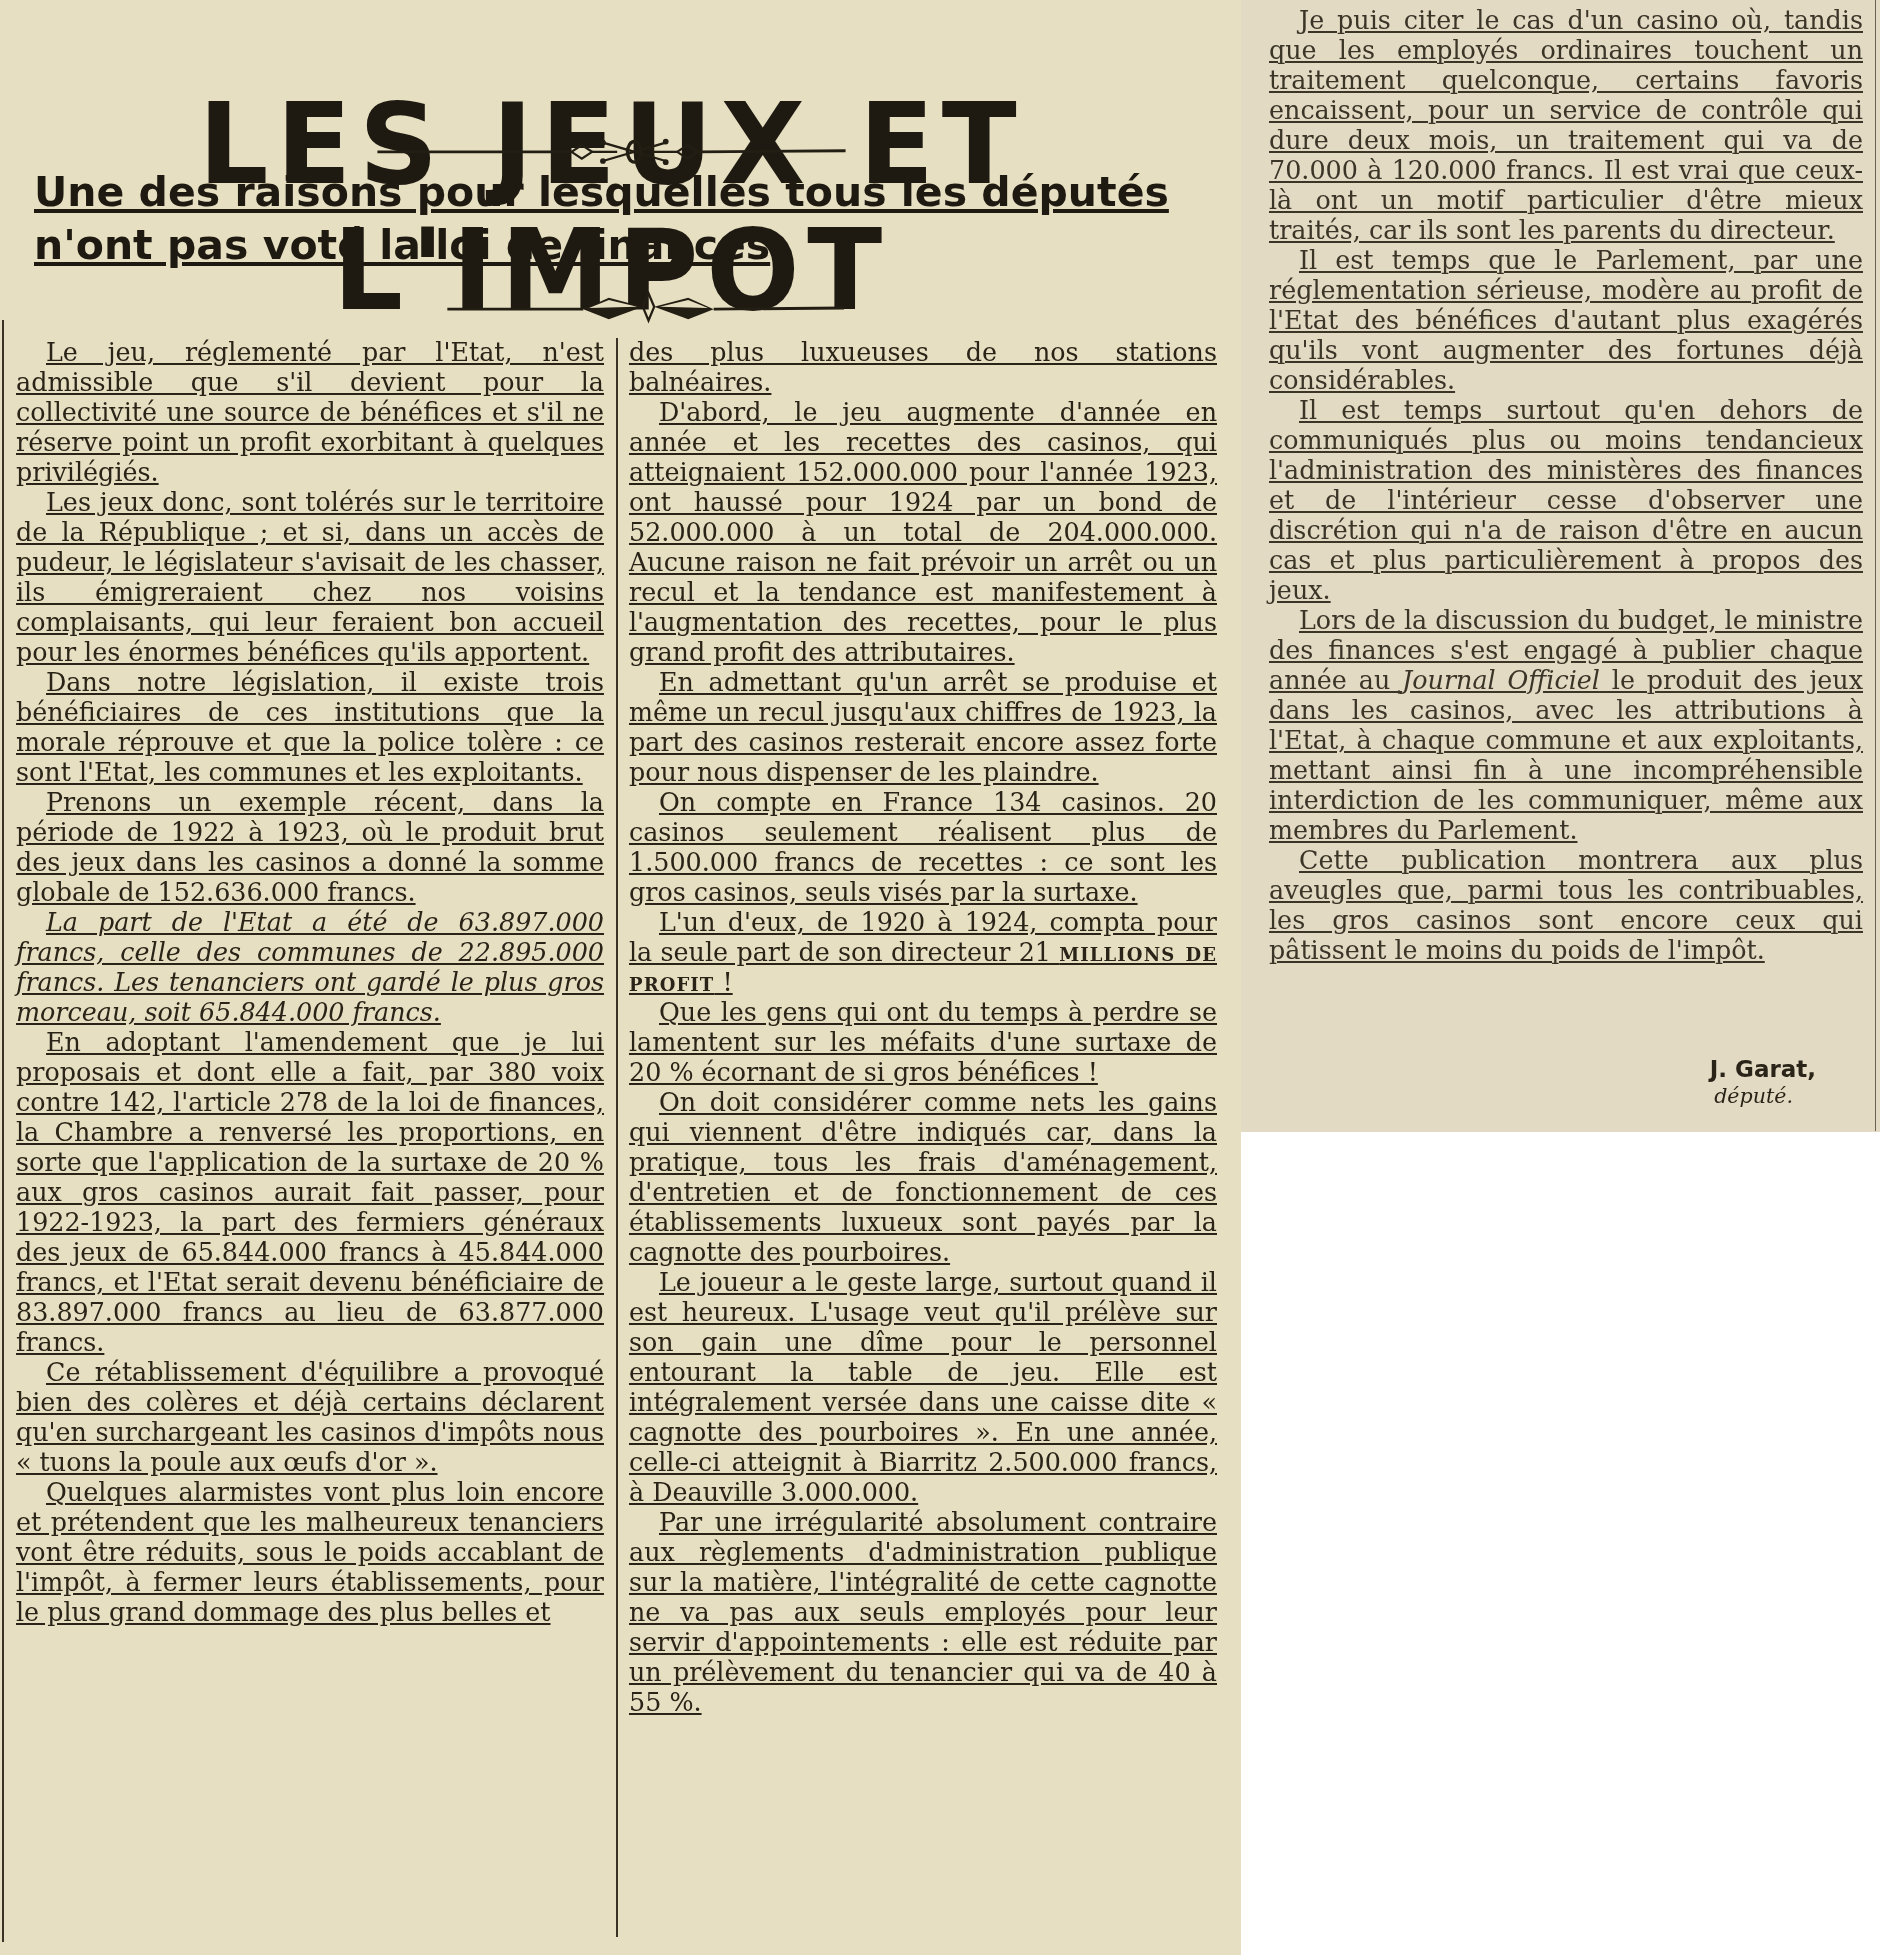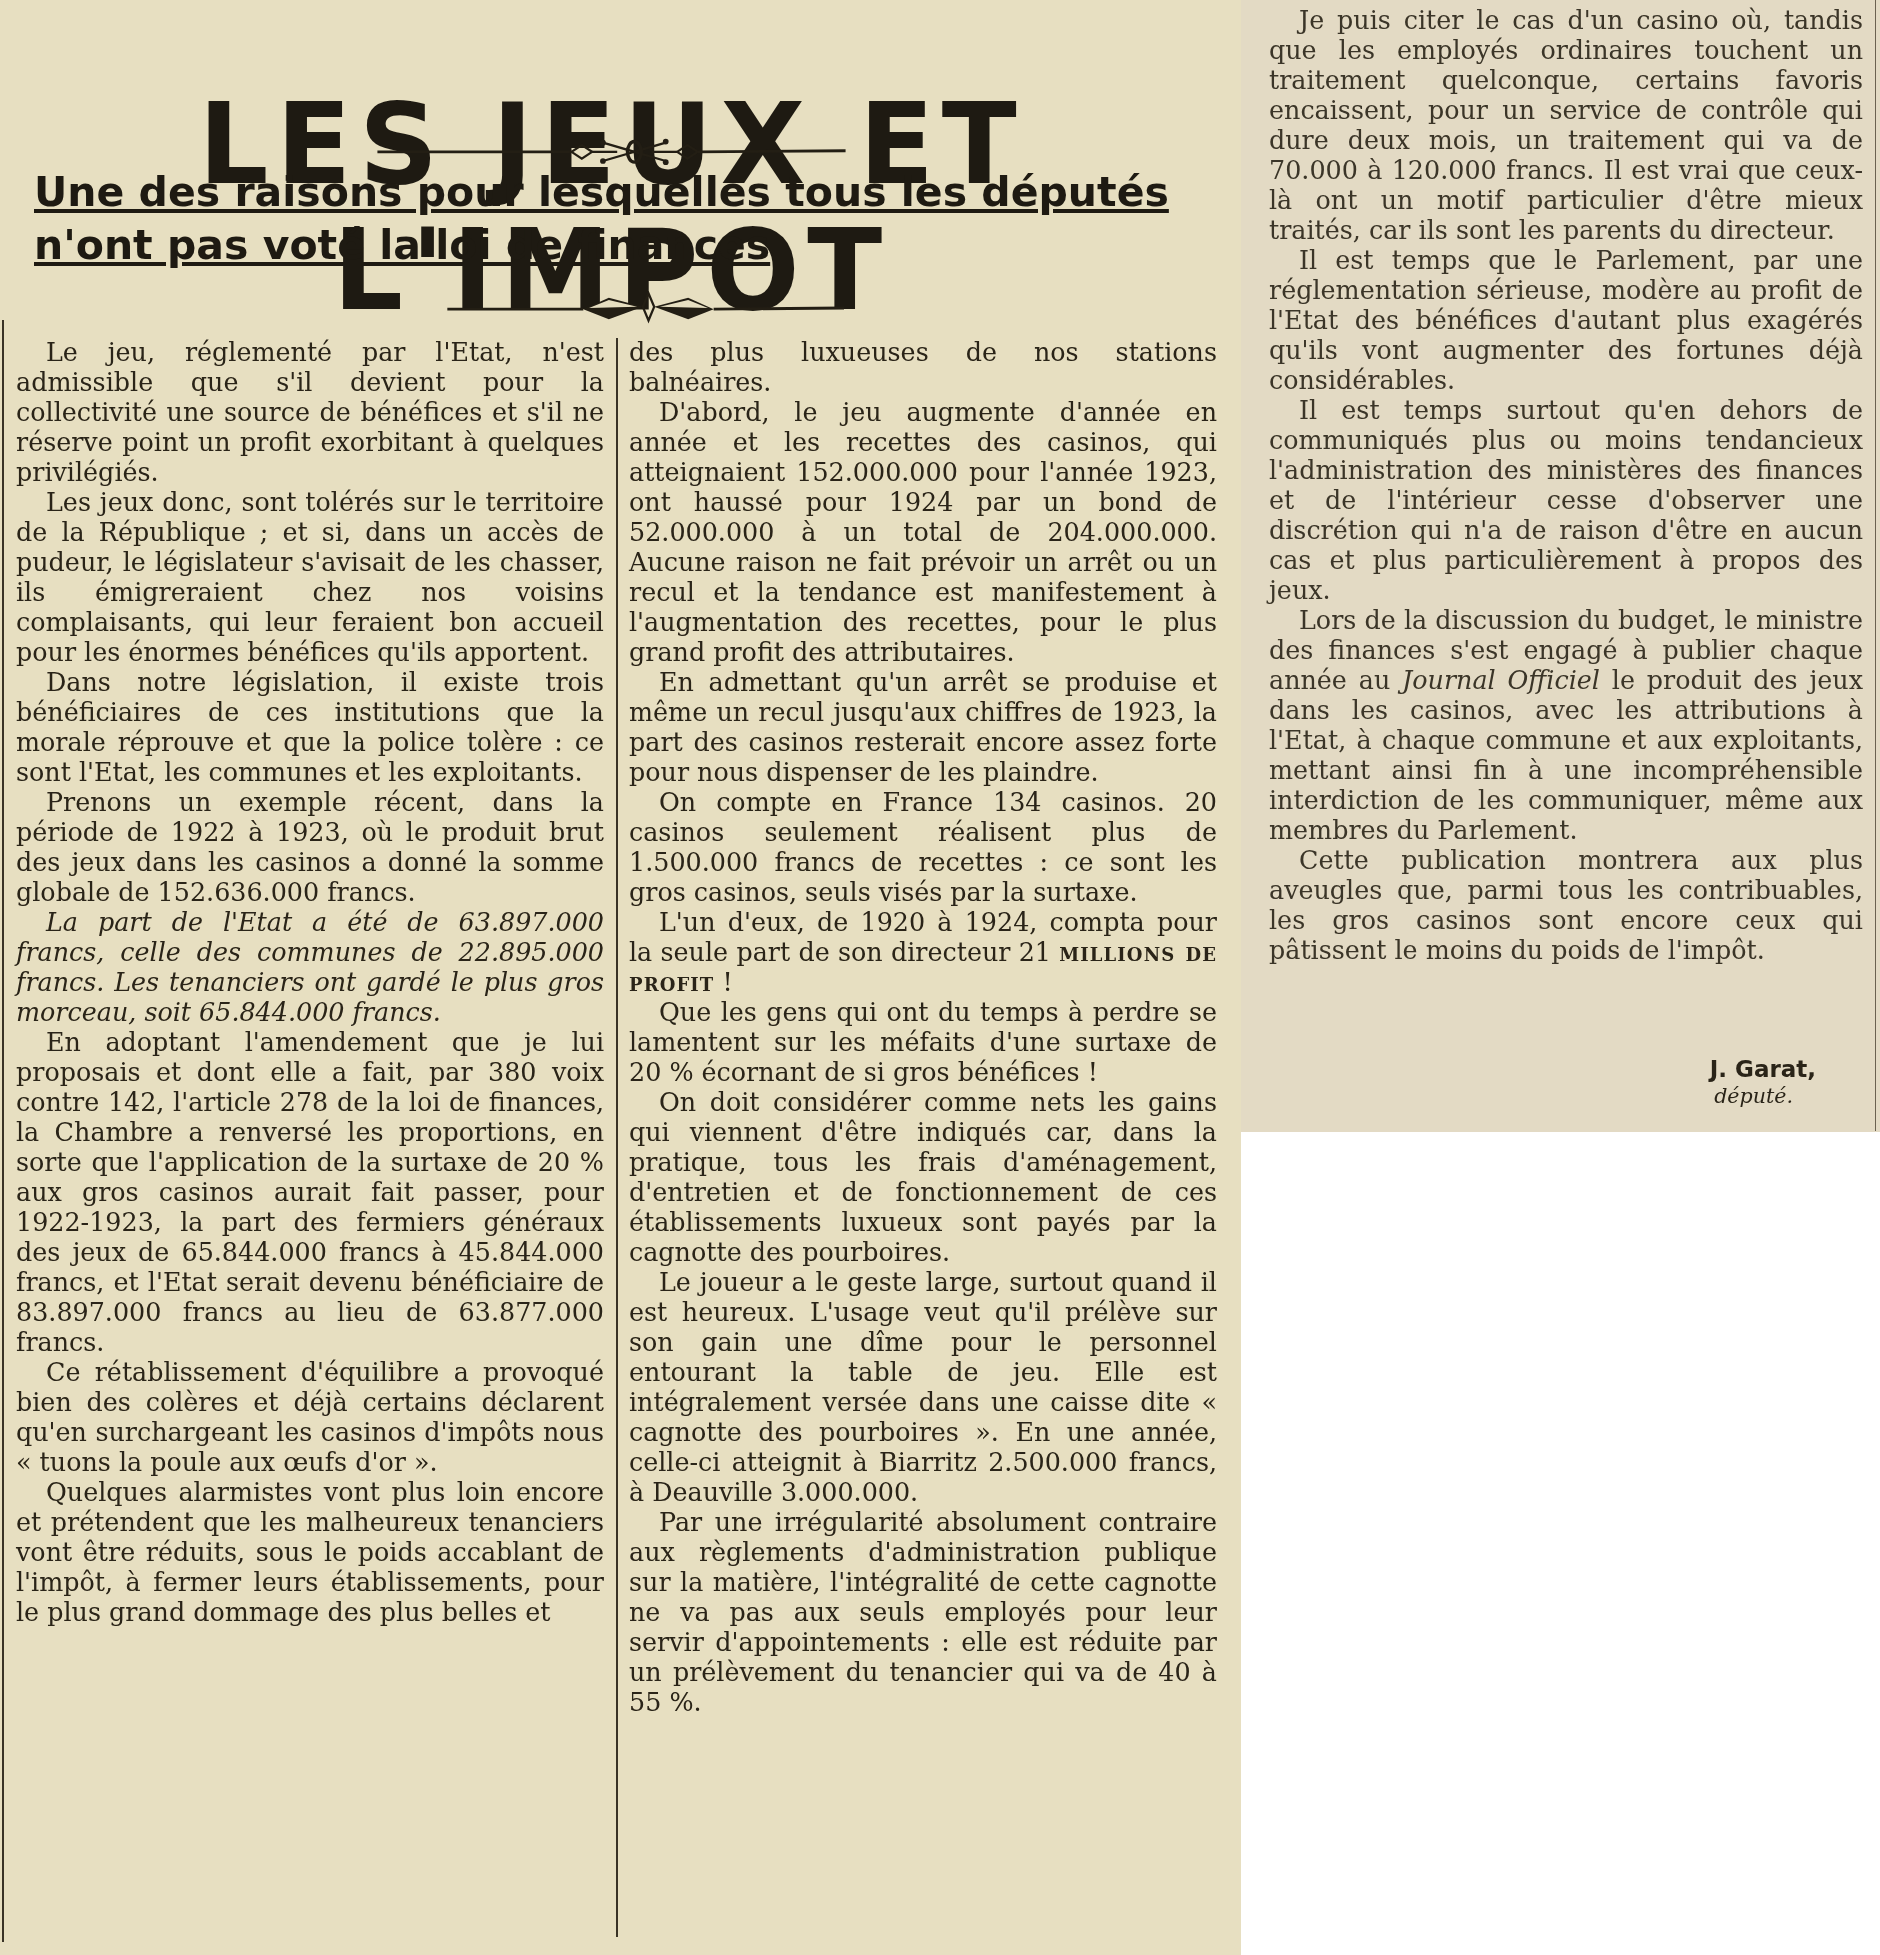--- a/index.html
+++ b/index.html
@@ -30,20 +30,21 @@
   .orn1 { left: 366px; top: 129px; width: 491px; height: 40px; }
   .orn2 { left: 406px; top: 291px; width: 451px; height: 34px; }
   .subtitle {
     position: absolute; left: 34px; top: 166px; width: 1142px; 
     font-family: "DejaVu Sans", "Liberation Sans", sans-serif;
     font-weight: bold; font-size: 41px; line-height: 53px; color: #1e1a12; text-decoration: underline;
   }
   .col {
     position: absolute; font-size: 25.4px; line-height: 30px; text-align: justify;
     color: #2a2418;
+    text-decoration: underline;
   }
   .col p { margin: 0; text-indent: 30px; }
   .col1 { left: 16px; top: 337px; width: 588px; }
   .col2 { left: 629px; top: 337px; width: 588px; }
   .col3 { left: 1269px; top: 4.6px; width: 594px; color: #3b3528; }
   .col-rule { position: absolute; left: 616px; top: 338px; width: 1.7px; height: 1599px; background: #3a3326; }
   .right-rule { position: absolute; left: 1875px; top: 0; width: 1.1px; height: 1131px; background: #6b6150; }
   .caps { font-variant: small-caps; font-weight: bold; letter-spacing: 1.1px; }
   .it { font-style: italic; }
   .sig { position: absolute; left: 1679px; top: 1054px; text-align: right; width: 137px; }

